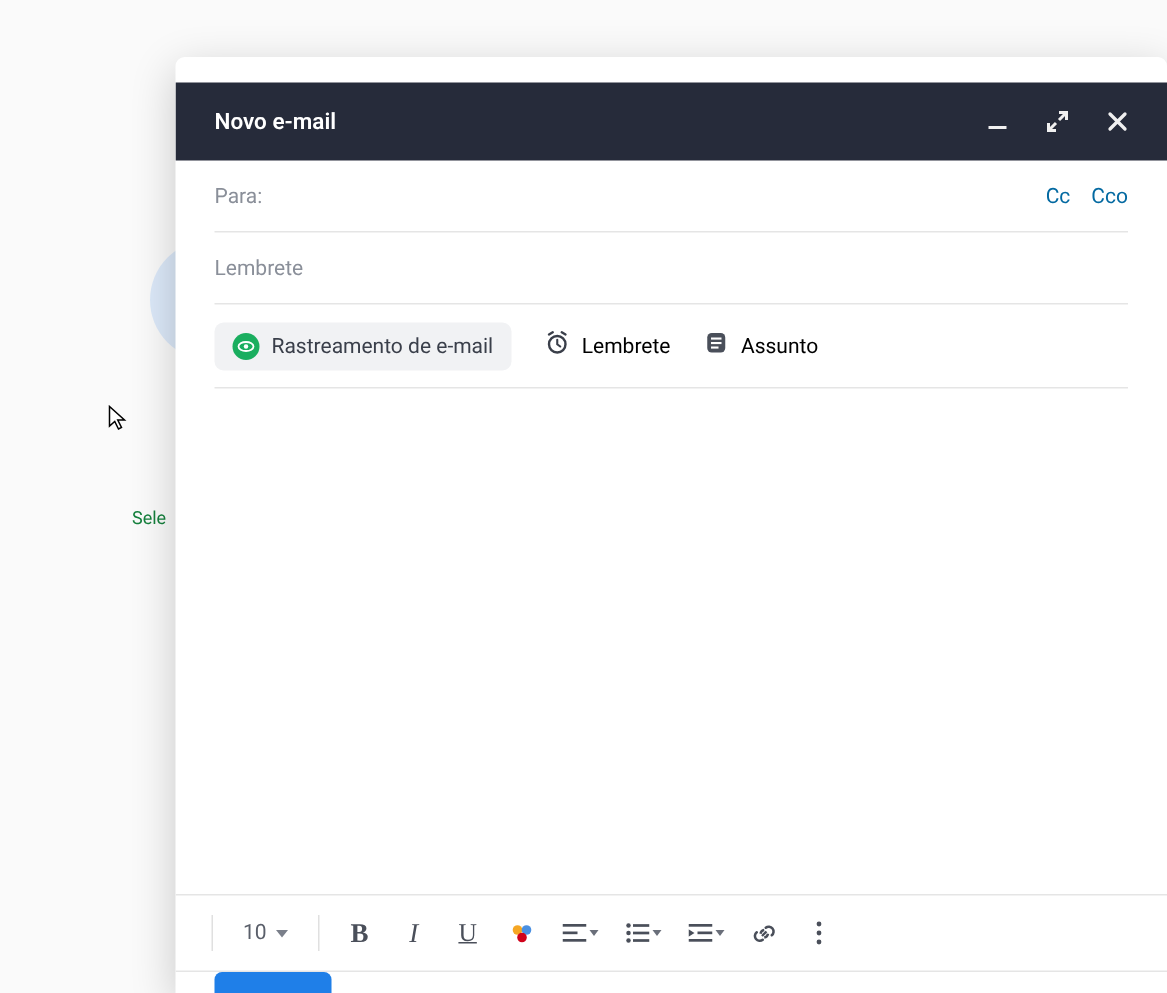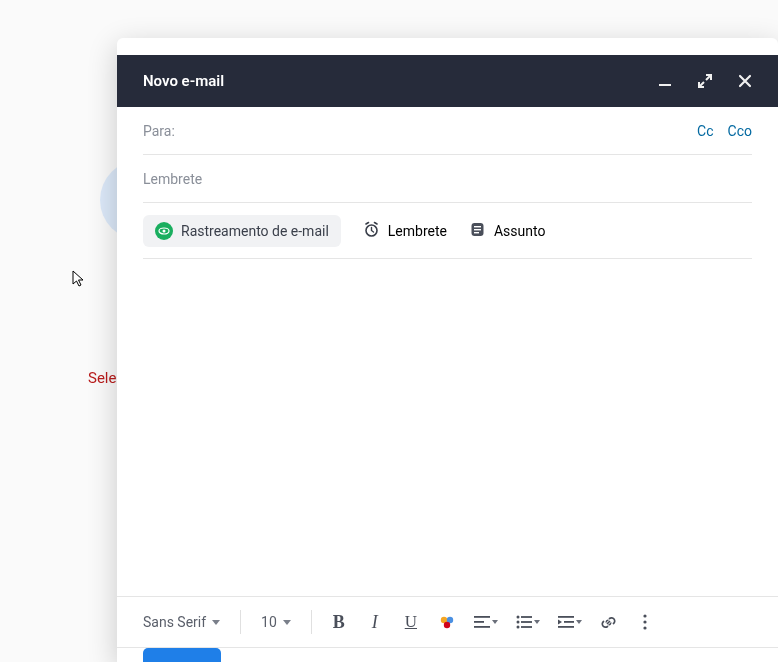--- a/index.html
+++ b/index.html
@@ -12,23 +12,22 @@
       background: #fafafa;
       width: 778px;
       height: 662px;
       overflow: hidden;
       position: relative;
     }
     .bg-truncated {
       position: absolute;
       left: 88px;
       top: 338px;
-      color: #b91c1c;
-      font-size: 15px;
-      margin-top: 31px;
+      color: #15803d;
+      font-size: 12px;
     }
     .bg-circle {
       position: absolute;
       left: 100px;
       top: 160px;
       width: 80px;
       height: 80px;
       border-radius: 50%;
       background: #dce9f9;
     }
@@ -301,24 +300,20 @@
         </span>
         <span>Assunto</span>
       </div>
     </div>
 
     <div class="editor-area"></div>
 
   </div>
 
   <div class="toolbar">
-    <div class="tb-dropdown">
-      <span>Sans Serif</span>
-      <span class="caret-down"></span>
-    </div>
     <div class="tb-sep"></div>
     <div class="tb-dropdown">
       <span>10</span>
       <span class="caret-down"></span>
     </div>
     <div class="tb-sep"></div>
     <div class="tb-btn tb-btn-bold">
       <span>B</span>
     </div>
     <div class="tb-btn tb-btn-italic">

